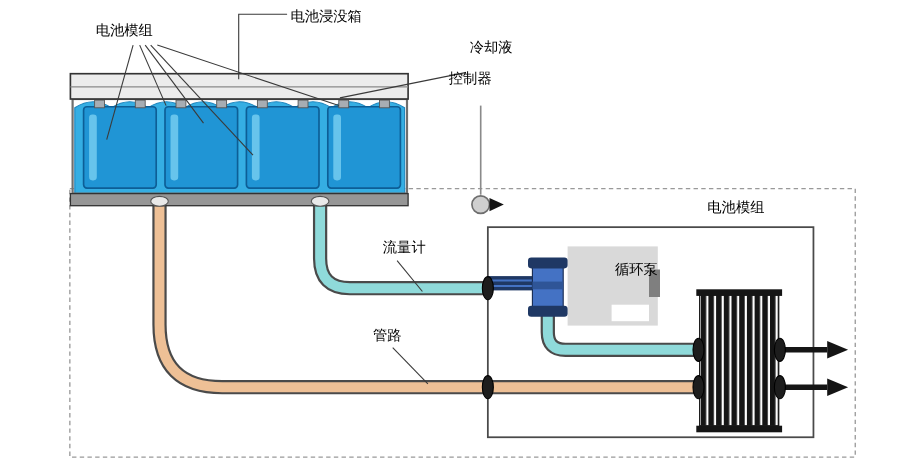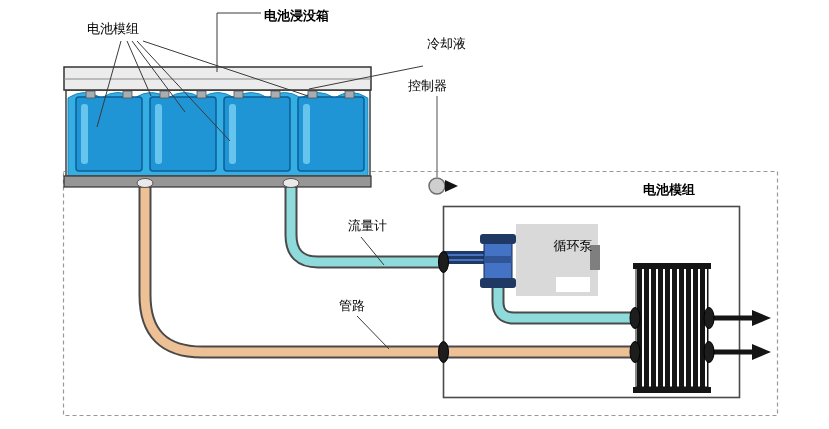--- a/index.html
+++ b/index.html
@@ -5,21 +5,21 @@
   html,body{margin:0;padding:0;background:#ffffff;}
   #stage{
     position:relative;width:829px;height:429px;background:#ffffff;
     font-family:"DejaVu Sans","Liberation Sans",sans-serif;overflow:hidden;
   }
   #stage svg{position:absolute;left:0;top:0;}
   .lbl{
     position:absolute;font-size:13px;color:#000;line-height:1.25;
     white-space:nowrap;
   }
-  .bold{font-weight:bold;}
+  .bold{font-weight:normal;}
 </style>
 </head>
 <body>
 
 <div id="stage">
 
   <svg width="829" height="429" viewBox="0 0 829 429">
     <defs>
       <pattern id="fins" width="7" height="8" patternUnits="userSpaceOnUse">
         <rect x="0" y="0" width="7" height="8" fill="#fdfdfd"></rect>
@@ -135,19 +135,19 @@
     <g>
       <line x1="437" y1="96" x2="437" y2="177" stroke="#8a8a8a" stroke-width="1.5"></line>
       <circle cx="437" cy="186" r="8" fill="#cfcfcf" stroke="#6e6e6e" stroke-width="1.5"></circle>
       <polygon points="445,180 458,186 445,192" fill="#141414"></polygon>
     </g>
   </svg>
 
   <div class="lbl" style="left:87px;top:21px">电池模组</div>
   <div class="lbl bold" style="left:264px;top:8px">电池浸没箱</div>
   <div class="lbl" style="left:427px;top:36px">冷却液</div>
-  <div class="lbl" style="left:408px;top:78px">控制器</div>
+  <div class="lbl" style="left:408px;top:64px">控制器</div>
   <div class="lbl" style="left:348px;top:218px">流量计</div>
   <div class="lbl" style="left:339px;top:298px">管路</div>
   <div class="lbl bold" style="left:643px;top:182px">电池模组</div>
-  <div class="lbl" style="left:532px;top:238px;width:82px;text-align:center">循环泵</div>
+  <div class="lbl" style="left:516px;top:238px;width:82px;text-align:right">循环泵</div>
 
 </div>
 
 </body></html>

